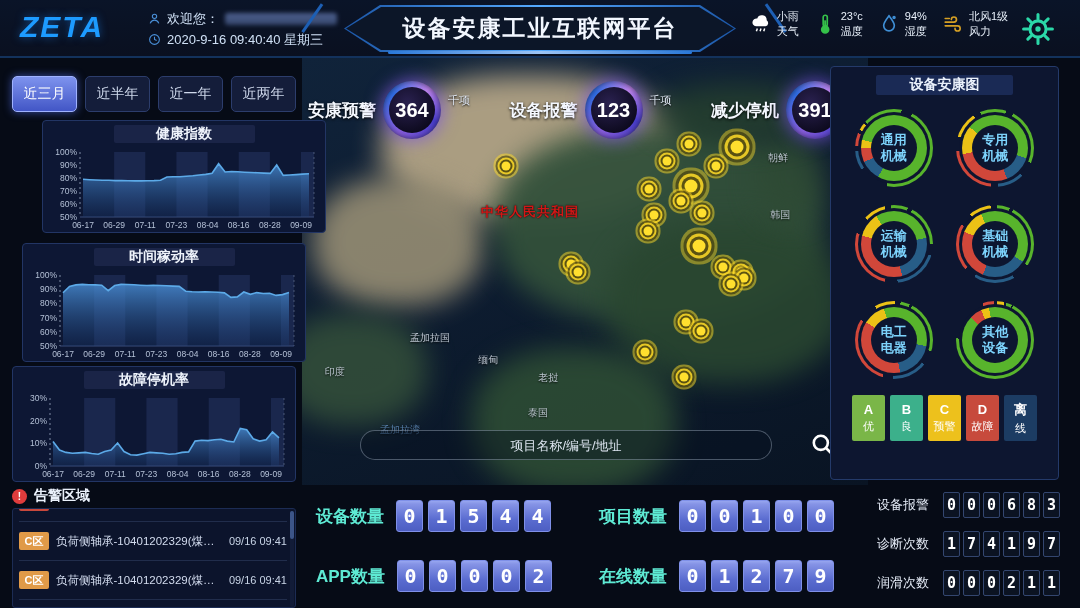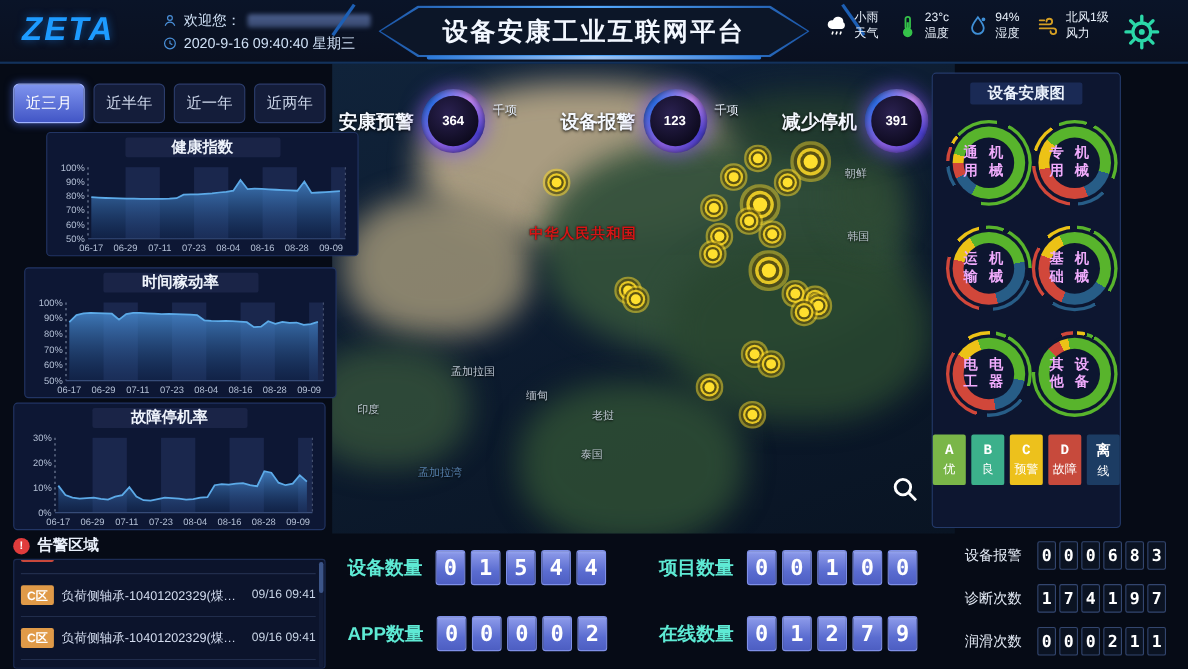--- a/index.html
+++ b/index.html
@@ -79,51 +79,51 @@
   .stats-row{position:absolute;left:302px;top:66px;width:566px;height:88px;display:flex;
     align-items:center;justify-content:space-between;padding:0 6px;z-index:10;}
   .cstat{display:flex;align-items:center;gap:7px;}
   .cs-label{font-size:17px;font-weight:bold;color:#f4f8fe;text-shadow:0 1px 3px #000;}
   .statRing{position:relative;width:58px;height:58px;border-radius:50%;
     background:conic-gradient(from 210deg,#8a5fe0,#2f6fe8 28%,#c085f0 52%,#4a3fd0 74%,#8a5fe0);
     box-shadow:0 0 16px 3px rgba(120,80,230,.6), inset 0 0 6px rgba(0,0,0,.6);}
   .statRing .hole{position:absolute;inset:6px;border-radius:50%;
     background:radial-gradient(circle at 40% 35%,#2a2150,#0d0a1e 75%);}
   .statRing .num{position:absolute;inset:0;display:flex;align-items:center;justify-content:center;
-    font-size:12px;font-weight:bold;color:#fff;}
+    font-size:20px;font-weight:bold;color:#fff;}
   .cs-unit{font-size:11px;color:#e4ecf8;transform:translateY(-10px);text-shadow:0 1px 2px #000;}
   .search-bar{position:absolute;left:58px;top:372px;width:412px;height:30px;border-radius:15px;z-index:8;
     background:rgba(8,16,32,.42);border:1px solid rgba(200,215,235,.35);display:flex;align-items:center;}
   .search-bar input{flex:1;background:transparent;border:none;outline:none;color:#e6edf6;
     font-size:13px;text-align:center;font-family:inherit;}
   .search-bar input::placeholder{color:#dde5f0;}
   .mag{position:absolute;left:508px;top:374px;width:26px;height:26px;z-index:8;cursor:pointer;}
   .bottom-stats{position:absolute;left:302px;top:486px;width:566px;height:120px;display:grid;
     grid-template-columns:1fr 1fr;grid-template-rows:1fr 1fr;align-items:center;z-index:20;}
   .bs-item{display:flex;align-items:center;gap:12px;padding-left:14px;}
   .bs-label{font-size:17px;font-weight:bold;color:#5eead4;}
   .digits{display:flex;gap:5px;}
   .dig{width:27px;height:32px;border-radius:3px;display:flex;align-items:center;justify-content:center;
     font-family:"DejaVu Sans Mono",monospace;font-size:20px;font-weight:bold;color:#fff;
     background:linear-gradient(180deg,#97a6f0 0%,#8694e6 10%,#5a6cd0 62%,#4d5ec2 100%);
     border:1px solid #7f90e8;}
 
   
-  .health-panel{position:absolute;left:847px;top:66px;width:172px;height:414px;background:var(--panel);
-    border:1px solid var(--panel-border);border-radius:4px;z-index:20;font-family:Liberation Mono, monospace;}
+  .health-panel{position:absolute;left:830px;top:66px;width:229px;height:414px;background:var(--panel);
+    border:1px solid var(--panel-border);border-radius:4px;z-index:20;}
   .hp-title{position:relative;height:24px;margin-top:6px;display:flex;align-items:center;justify-content:center;}
   .hp-title .strip{position:absolute;left:20%;right:20%;top:2px;bottom:2px;background:#1a2a55;border-radius:2px;}
   .hp-title span{position:relative;font-size:14px;font-weight:bold;}
   .ringsGrid{display:grid;grid-template-columns:1fr 1fr;row-gap:18px;padding:12px 12px 0 12px;justify-items:center;}
   .ring{position:relative;width:78px;height:78px;cursor:pointer;}
   .rO{position:absolute;inset:0;border-radius:50%;}
   .rOh{position:absolute;inset:3px;border-radius:50%;background:var(--panel);}
   .rD{position:absolute;inset:6px;border-radius:50%;}
-  .rH{position:absolute;inset:16px;border-radius:50%;background:var(--panel);display:flex;flex-direction:row;
-    align-items:center;justify-content:center;color:#f0abfc;font-weight:bold;font-size:13px;line-height:1.2;}
+  .rH{position:absolute;inset:16px;border-radius:50%;background:var(--panel);display:flex;flex-direction:column;
+    align-items:center;justify-content:center;color:#7dd3fc;font-weight:bold;font-size:13px;line-height:1.2;}
   .legendRow{display:flex;gap:5px;justify-content:center;margin-top:16px;}
   .lg-box{width:33px;height:46px;border-radius:2px;display:flex;flex-direction:column;align-items:center;
     justify-content:center;gap:2px;color:#fff;}
   .lg-letter{font-size:13px;font-weight:bold;} .lg-label{font-size:11px;}
   .counters{position:absolute;left:873px;top:492px;width:197px;z-index:20;}
   .cnt-row{display:flex;align-items:center;gap:8px;margin-bottom:13px;padding-left:4px;}
   .cnt-label{font-size:13px;color:#e4ebf6;min-width:58px;}
   .cnt-digits{display:flex;gap:3px;}
   .cdig{width:17px;height:26px;border-radius:2px;background:#0b1322;border:1px solid #33466f;
     display:flex;align-items:center;justify-content:center;font-family:"DejaVu Sans Mono",monospace;
@@ -412,20 +412,23 @@
       <div class="marker" style="left: 47.5%; top: 48.2%;"></div>
       <div class="marker" style="left: 48.8%; top: 50.1%;"></div>
       <div class="marker" style="left: 74.4%; top: 48.9%;"></div>
       <div class="marker" style="left: 77.6%; top: 50.1%;"></div>
       <div class="marker" style="left: 78.1%; top: 51.5%;"></div>
       <div class="marker" style="left: 75.8%; top: 52.9%;"></div>
       <div class="marker" style="left: 67.8%; top: 61.8%;"></div>
       <div class="marker" style="left: 70.5%; top: 63.9%;"></div>
       <div class="marker" style="left: 60.6%; top: 68.9%;"></div>
       <div class="marker" style="left: 67.5%; top: 74.7%;"></div>
+      <div class="search-bar">
+      <input placeholder="项目名称/编号/地址" style="">
+    </div>
     </div>
 
   <div class="stats-row" id="centerStats">
       <div class="cstat">
         <span class="cs-label">安康预警</span>
         <div class="statRing">
           <div class="hole"></div>
           <div class="num">364</div>
         </div>
         <span class="cs-unit">千项</span>

